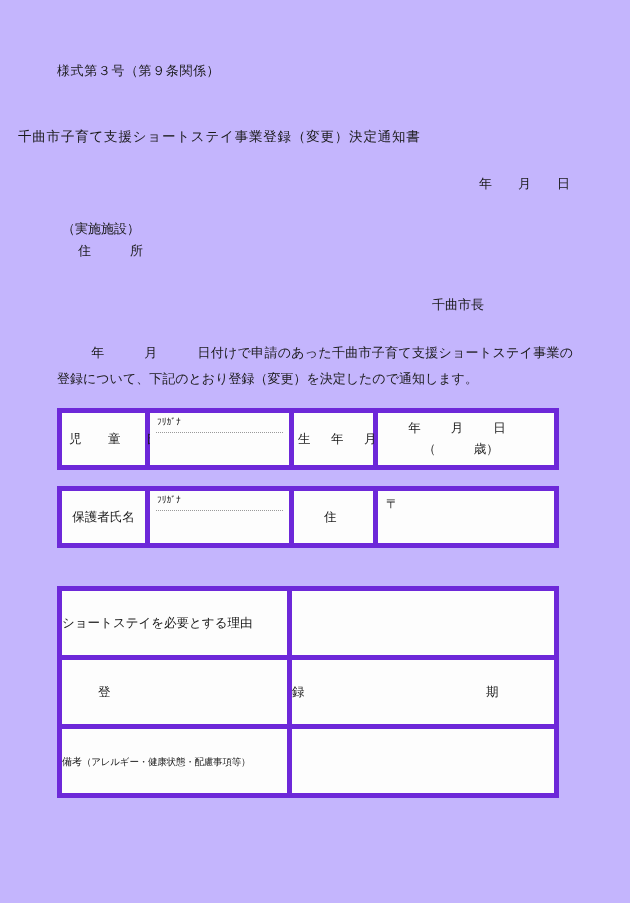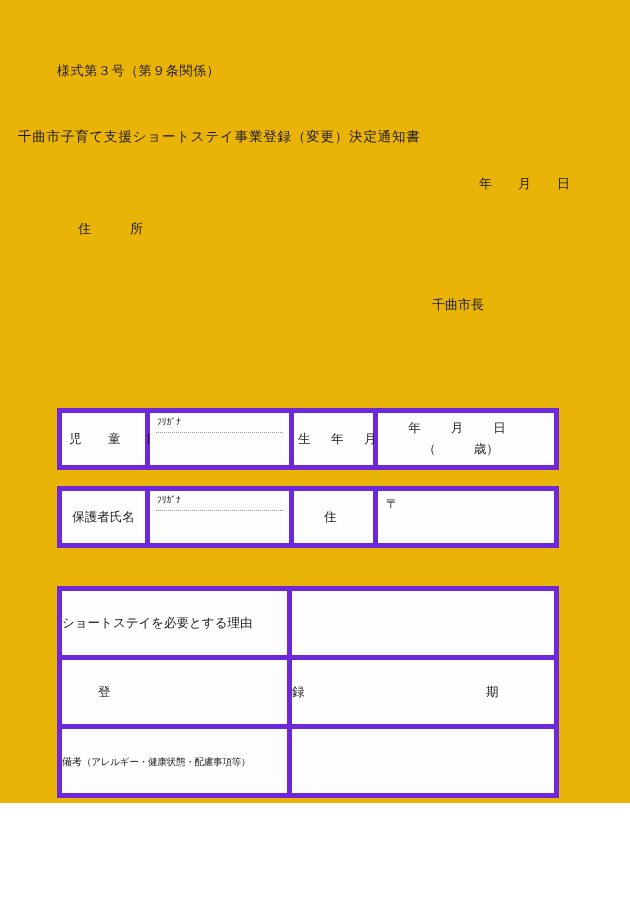--- a/index.html
+++ b/index.html
@@ -7,22 +7,22 @@
     padding: 0;
     background: #ffffff;
   }
   body {
     font-family: "Liberation Serif", "DejaVu Serif", serif;
     color: #1a1a1a;
   }
   .page {
     position: relative;
     width: 630px;
-    height: 803px;
-    background: #eab308;
+    height: 903px;
+    background: #c4b5fd;
     overflow: hidden;
     box-sizing: border-box;
   }
 
   
   .form-no {
     position: absolute;
     left: 57px;
     top: 62px;
     font-size: 13px;
@@ -200,25 +200,27 @@
 
   <div class="form-no">様式第３号（第９条関係）</div>
 
   <div class="doc-title">千曲市子育て支援ショートステイ事業登録（変更）決定通知書</div>
 
   <div class="date-line">
     <span>年</span><span class="sp3"></span><span>月</span><span class="sp3"></span><span>日</span>
   </div>
 
   <div class="facility">
+    <div class="f-head">（実施施設）</div>
     <div class="f-row">住　　　所</div>
   </div>
 
   <div class="mayor">千曲市長</div>
 
+  <div class="body-text"><span class="indent"></span><span>年　　　月　　　日付けで申請のあった千曲市子育て支援ショートステイ事業の登録について、下記のとおり登録（変更）を決定したので通知します。</span></div>
 
   <table class="frm" id="tbl-child">
     <colgroup>
       <col style="width:88px">
         <col style="width:144px">
         <col style="width:84px">
         <col style="width:181px">
     </colgroup>
     <tbody>
       <tr>

